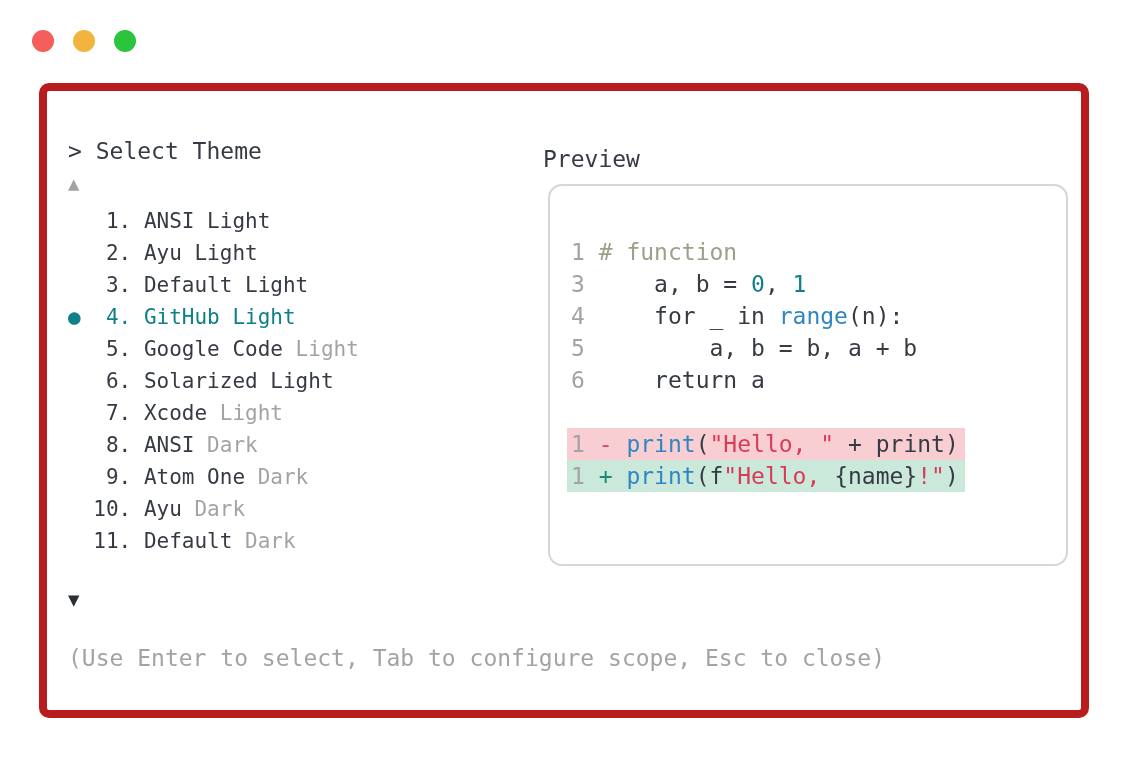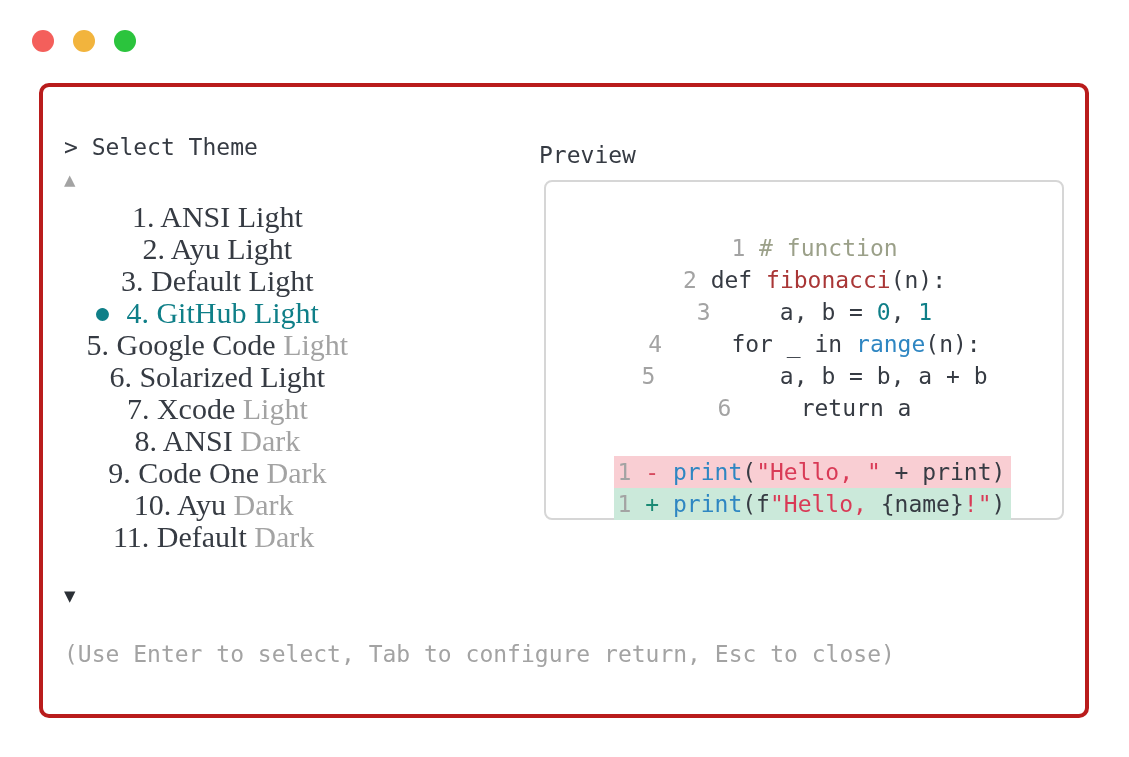--- a/index.html
+++ b/index.html
@@ -8,40 +8,39 @@
     background:#ffffff;
     font-family:"DejaVu Sans Mono","Liberation Mono",monospace;
     color:var(--text-dark);
   }
   
   .traffic{position:absolute;left:32px;top:30px;display:flex;gap:19px;}
   .traffic .light{width:22px;height:22px;border-radius:50%;}
   
   .panel{
     position:absolute;left:39px;top:83px;width:1050px;height:635px;
-    box-sizing:border-box;border:4px solid #b91c1c;border-radius:10px;
+    box-sizing:border-box;border:8px solid #b91c1c;border-radius:10px;
     background:#ffffff;
-    text-align:center;
   }
   .mono{font-size:23px;line-height:32px;white-space:pre;}
   .prompt{position:absolute;left:21px;top:44px;color:var(--text-dark);}
   .preview-label{position:absolute;left:496px;top:52px;color:var(--text-dark);}
   .scroll-up{position:absolute;left:21px;top:76px;color:var(--muted);font-size:19px;line-height:32px;cursor:default;}
   .scroll-down{position:absolute;left:21px;top:492px;color:#2b3036;font-size:19px;line-height:32px;cursor:default;}
   .theme-list{position:absolute;left:21px;top:114px;}
-  .theme-list .row{height:32px;font-size:30px;line-height:32px;white-space:pre;font-family:Liberation Serif, serif;}
+  .theme-list .row{height:32px;font-size:21px;line-height:32px;white-space:pre;}
   .row .gutter{color:var(--accent);}
   .row .num,.row .primary{color:var(--text-dark);}
   .row .suffix{color:var(--muted);}
   .row.selected .num,.row.selected .primary,.row.selected .suffix{color:var(--accent);}
   .hint{position:absolute;left:21px;top:551px;color:var(--muted);}
   
   .preview-box{
-    position:absolute;left:501px;top:93px;width:520px;height:340px;
-    box-sizing:border-box;border:2px solid #d6d6d6;border-radius:8px;background:#fff;
+    position:absolute;left:501px;top:93px;width:520px;height:382px;
+    box-sizing:border-box;border:2px solid #d6d6d6;border-radius:14px;background:#fff;
   }
   .code{position:absolute;left:0;top:50px;right:0;}
   .code .line{height:32px;padding-left:21px;font-size:23px;line-height:32px;white-space:pre;}
   .hl{display:inline-block;padding:0 6px 0 4px;margin-left:-4px;}
   .hl.removed{background:var(--removed-bg);}
   .hl.added{background:var(--added-bg);}
   
   .tk-lineno{color:var(--muted);}
   .tk-default{color:var(--text-dark);}
   .tk-comment{color:var(--comment);}
@@ -68,32 +67,31 @@
   <div class="scroll-up">▲</div>
   <div class="theme-list">
       <div class="row"><span class="gutter"> </span><span class="num">  1. </span><span class="primary">ANSI Light</span></div>
       <div class="row"><span class="gutter"> </span><span class="num">  2. </span><span class="primary">Ayu Light</span></div>
       <div class="row"><span class="gutter"> </span><span class="num">  3. </span><span class="primary">Default Light</span></div>
       <div class="row selected"><span class="gutter">●</span><span class="num">  4. </span><span class="primary">GitHub Light</span></div>
       <div class="row"><span class="gutter"> </span><span class="num">  5. </span><span class="primary">Google Code</span><span class="suffix"> Light</span></div>
       <div class="row"><span class="gutter"> </span><span class="num">  6. </span><span class="primary">Solarized Light</span></div>
       <div class="row"><span class="gutter"> </span><span class="num">  7. </span><span class="primary">Xcode</span><span class="suffix"> Light</span></div>
       <div class="row"><span class="gutter"> </span><span class="num">  8. </span><span class="primary">ANSI</span><span class="suffix"> Dark</span></div>
-      <div class="row"><span class="gutter"> </span><span class="num">  9. </span><span class="primary">Code One</span><span class="suffix"> Dark</span></div>
+      <div class="row"><span class="gutter"> </span><span class="num">  9. </span><span class="primary">Atom One</span><span class="suffix"> Dark</span></div>
       <div class="row"><span class="gutter"> </span><span class="num"> 10. </span><span class="primary">Ayu</span><span class="suffix"> Dark</span></div>
       <div class="row"><span class="gutter"> </span><span class="num"> 11. </span><span class="primary">Default</span><span class="suffix"> Dark</span></div>
     </div>
   <div class="scroll-down">▼</div>
 
-  <div class="hint mono">(Use Enter to select, Tab to configure return, Esc to close)</div>
+  <div class="hint mono">(Use Enter to select, Tab to configure scope, Esc to close)</div>
 
   <div class="preview-box">
     <div class="code">
         <div class="line"><span class="tk-lineno">1 </span><span class="tk-comment"># function</span></div>
-        <div class="line"><span class="tk-lineno">2 </span><span class="tk-default">def </span><span class="tk-function">fibonacci</span><span class="tk-default">(n):</span></div>
         <div class="line"><span class="tk-lineno">3 </span><span class="tk-default">    a, b = </span><span class="tk-number">0</span><span class="tk-default">, </span><span class="tk-number">1</span></div>
         <div class="line"><span class="tk-lineno">4 </span><span class="tk-default">    for _ in </span><span class="tk-builtin">range</span><span class="tk-default">(n):</span></div>
         <div class="line"><span class="tk-lineno">5 </span><span class="tk-default">        a, b = b, a + b</span></div>
         <div class="line"><span class="tk-lineno">6 </span><span class="tk-default">    return a</span></div>
         <div class="line"></div>
         <div class="line diff"><span class="hl removed"><span class="tk-lineno">1 </span><span class="tk-removed-sign">- </span><span class="tk-builtin">print</span><span class="tk-default">(</span><span class="tk-string">"Hello, "</span><span class="tk-default"> + print)</span></span></div>
         <div class="line diff"><span class="hl added"><span class="tk-lineno">1 </span><span class="tk-added-sign">+ </span><span class="tk-builtin">print</span><span class="tk-default">(f</span><span class="tk-string">"Hello, </span><span class="tk-default">{name}</span><span class="tk-string">!"</span><span class="tk-default">)</span></span></div>
       </div>
   </div>
 </div>

